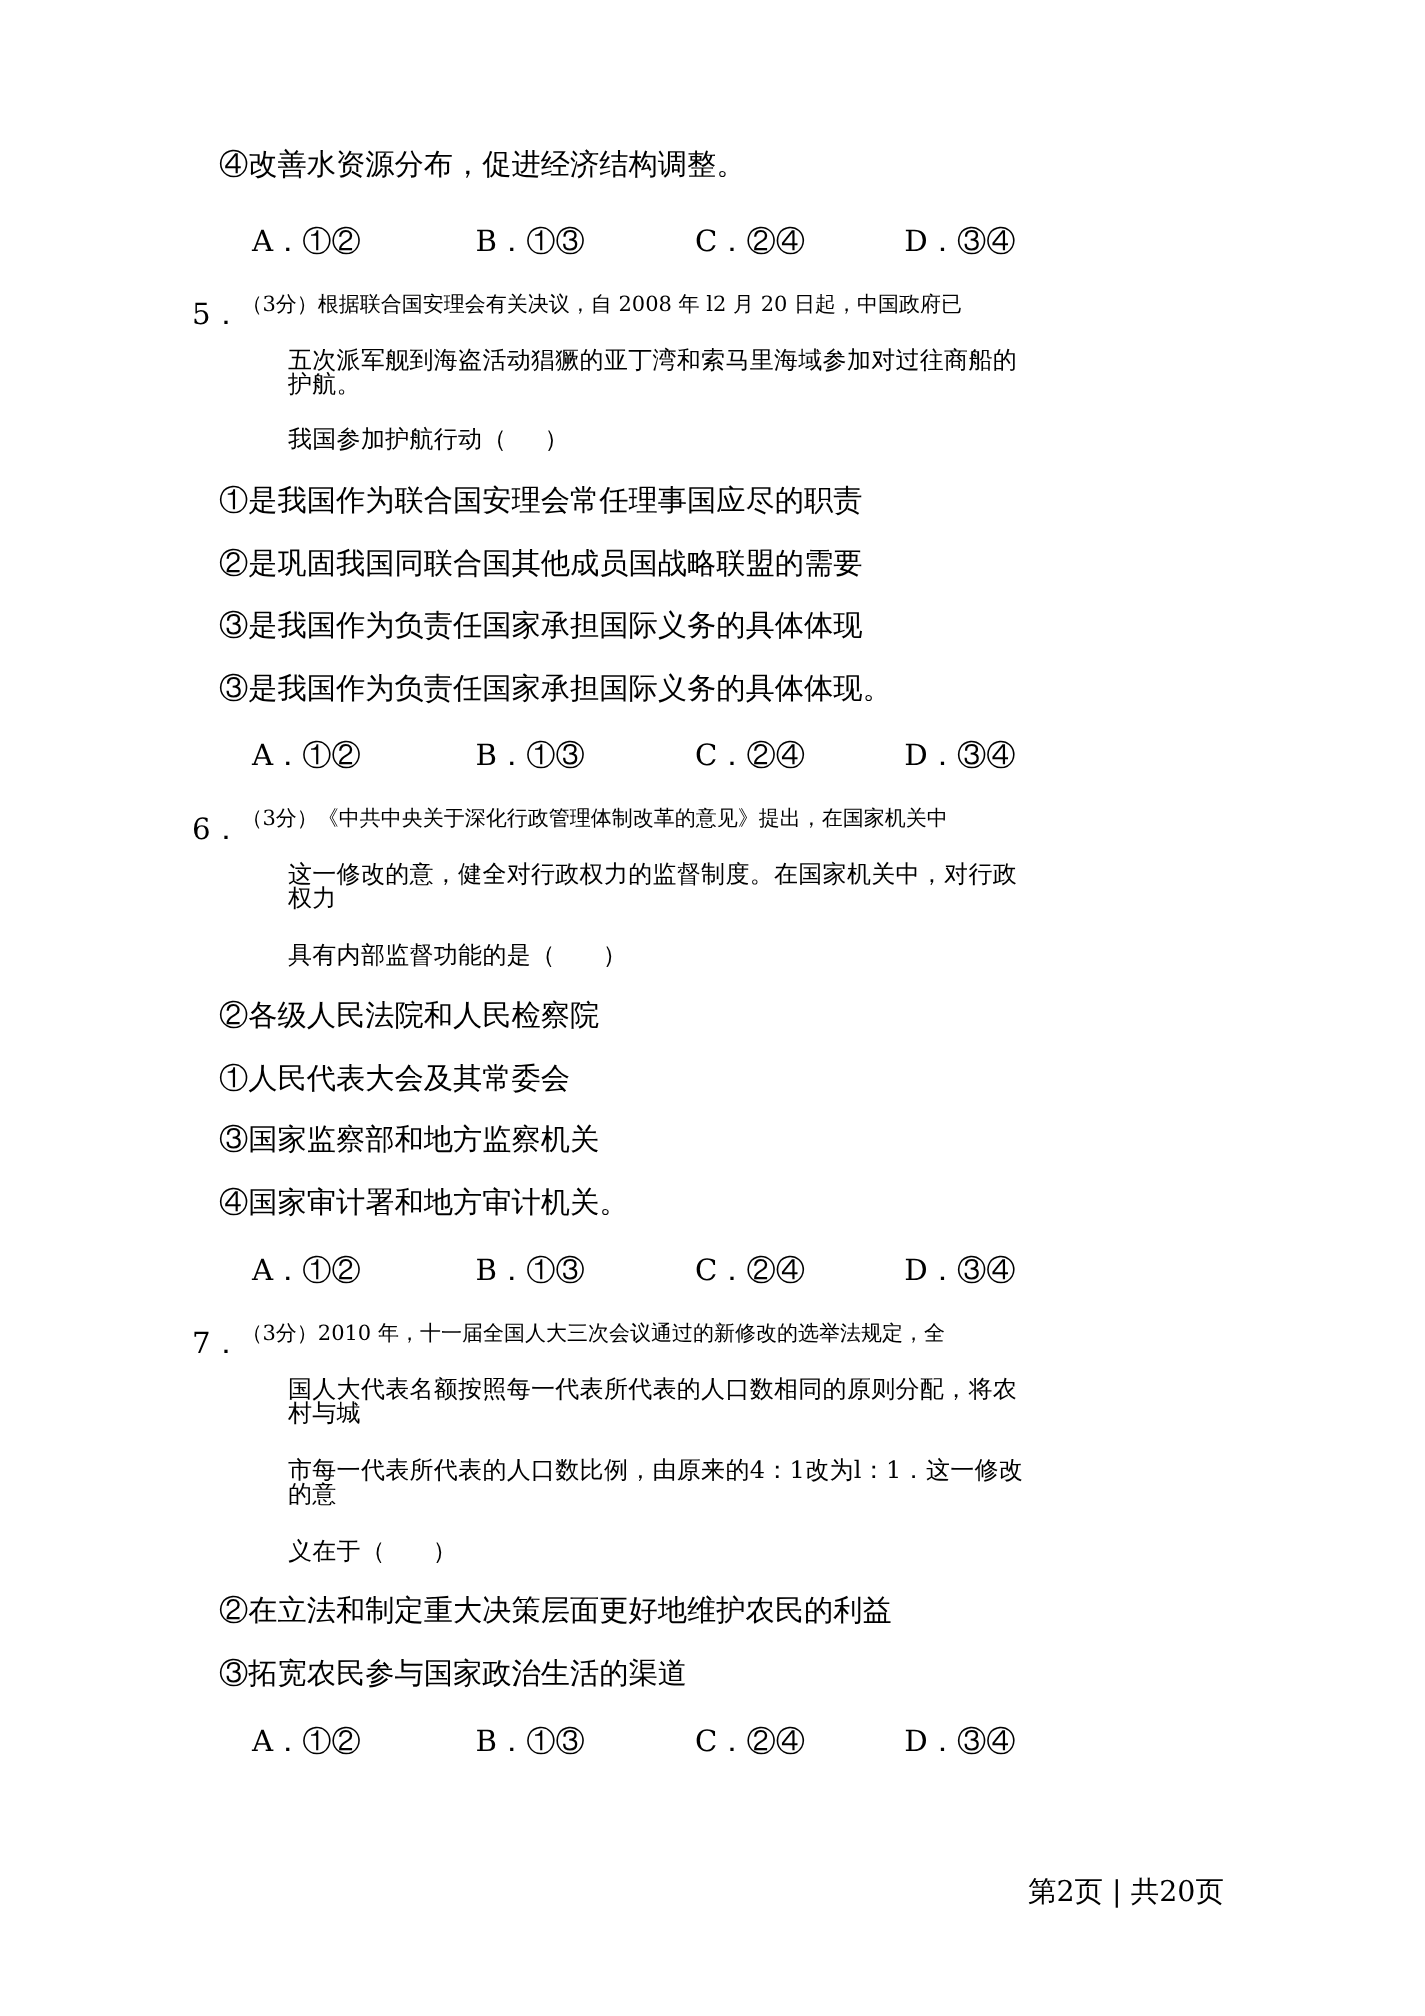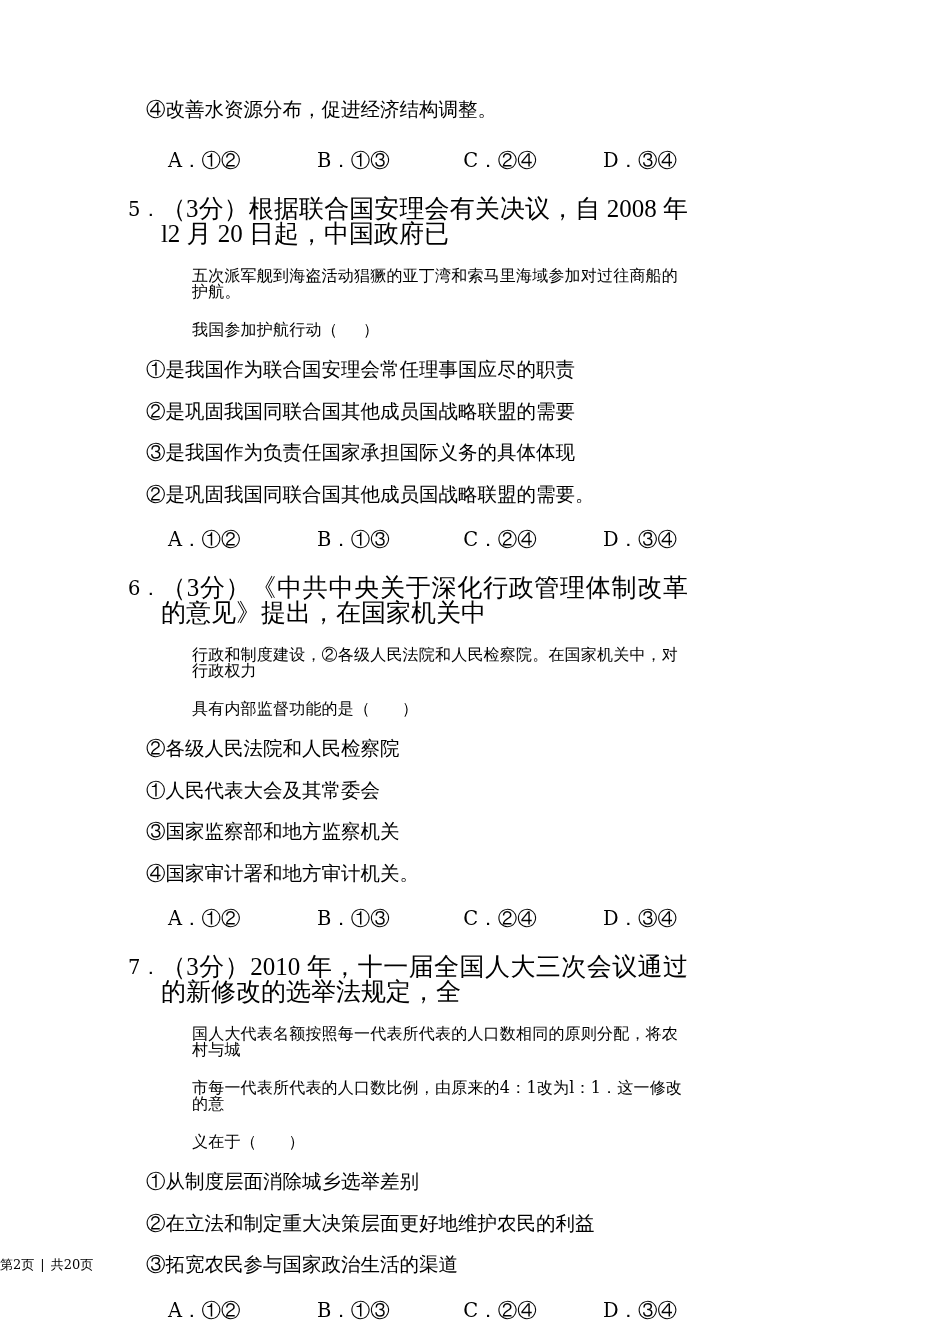--- a/index.html
+++ b/index.html
@@ -39,25 +39,24 @@
   }
   .qnum {
     flex: 0 0 auto;
     font-size: 19.5px;
     letter-spacing: 0.5px;
   }
   .qbody {
     flex: 1 1 auto;
   }
   .para {
-    font-size: 25px;
+    font-size: 14px;
     line-height: 1.0;
     text-align: justify;
     text-justify: inter-ideograph;
-    font-family: Liberation Serif, serif;
   }
   .para .ln {
     display: block;
     margin-bottom: 22px;
   }
   .opt-line {
     display: flex;
     font-size: 19.5px;
     margin: 16px 0 22px 0;
     padding-left: 40px;
@@ -79,22 +78,22 @@
   .top-line {
     font-size: 19.5px;
     padding-left: 18px;
     margin-bottom: 24px;
   }
   .footer {
     position: absolute;
     left: 0;
     right: 0;
     bottom: 70px;
-    text-align: left;
-    font-size: 13px;
+    text-align: right;
+    font-size: 19px;
     font-family: "DejaVu Serif", "Liberation Serif", serif;
     color: #000;
   }
   .footer .pnum { font-weight: normal; }
   .footer .sep { margin: 0 6px; }
 </style>
 </head>
 <body>
 
 <div class="page">
@@ -116,40 +115,40 @@
           <span class="ln"><span>（3分）</span><span>根据联合国安理会有关决议，自 2008 年 l2 月 20 日起，中国政府已</span></span>
         </span>
       </span>
     </div>
     <div class="line indent-2" style="margin-bottom:22px;">五次派军舰到海盗活动猖獗的亚丁湾和索马里海域参加对过往商船的护航。</div>
     <div class="line indent-2" style="margin-bottom:22px;font-family:Liberation Serif, serif;">我国参加护航行动（      ）</div>
 
     <div class="stmt">①是我国作为联合国安理会常任理事国应尽的职责</div>
     <div class="stmt">②是巩固我国同联合国其他成员国战略联盟的需要</div>
     <div class="stmt">③是我国作为负责任国家承担国际义务的具体体现</div>
-    <div class="stmt">②是巩固我国同联合国其他成员国战略联盟的需要。</div>
+    <div class="stmt">③是我国作为负责任国家承担国际义务的具体体现。</div>
 
     <div class="opt-line">
       <span class="opt a">A．①②</span>
       <span class="opt b">B．①③</span>
       <span class="opt c">C．②④</span>
       <span class="opt d">D．③④</span>
     </div>
   </div>
 
   <div class="q-block">
     <div class="lead">
       <span class="qnum">6．</span>
       <span class="qbody">
         <span class="para">
           <span class="ln"><span>（3分）</span><span>《中共中央关于深化行政管理体制改革的意见》提出，在国家机关中</span></span>
         </span>
       </span>
     </div>
-    <div class="line indent-2" style="margin-bottom:22px;">行政和制度建设，②各级人民法院和人民检察院。在国家机关中，对行政权力</div>
+    <div class="line indent-2" style="margin-bottom:22px;">这一修改的意，健全对行政权力的监督制度。在国家机关中，对行政权力</div>
     <div class="line indent-2" style="margin-bottom:22px;">具有内部监督功能的是（      ）</div>
 
     <div class="stmt">②各级人民法院和人民检察院</div>
     <div class="stmt">①人民代表大会及其常委会</div>
     <div class="stmt">③国家监察部和地方监察机关</div>
     <div class="stmt">④国家审计署和地方审计机关。</div>
 
     <div class="opt-line">
       <span class="opt a">A．①②</span>
       <span class="opt b">B．①③</span>
@@ -164,21 +163,20 @@
       <span class="qbody">
         <span class="para">
           <span class="ln"><span>（3分）</span><span>2010 年，十一届全国人大三次会议通过的新修改的选举法规定，全</span></span>
         </span>
       </span>
     </div>
     <div class="line indent-2" style="margin-bottom:22px;">国人大代表名额按照每一代表所代表的人口数相同的原则分配，将农村与城</div>
     <div class="line indent-2" style="margin-bottom:22px;">市每一代表所代表的人口数比例，由原来的4：1改为l：1．这一修改的意</div>
     <div class="line indent-2" style="margin-bottom:22px;">义在于（      ）</div>
 
-    <div class="stmt">①从制度层面消除城乡选举差别</div>
     <div class="stmt">②在立法和制定重大决策层面更好地维护农民的利益</div>
     <div class="stmt">③拓宽农民参与国家政治生活的渠道</div>
 
     <div class="opt-line">
       <span class="opt a">A．①②</span>
       <span class="opt b">B．①③</span>
       <span class="opt c">C．②④</span>
       <span class="opt d">D．③④</span>
     </div>
   </div>

